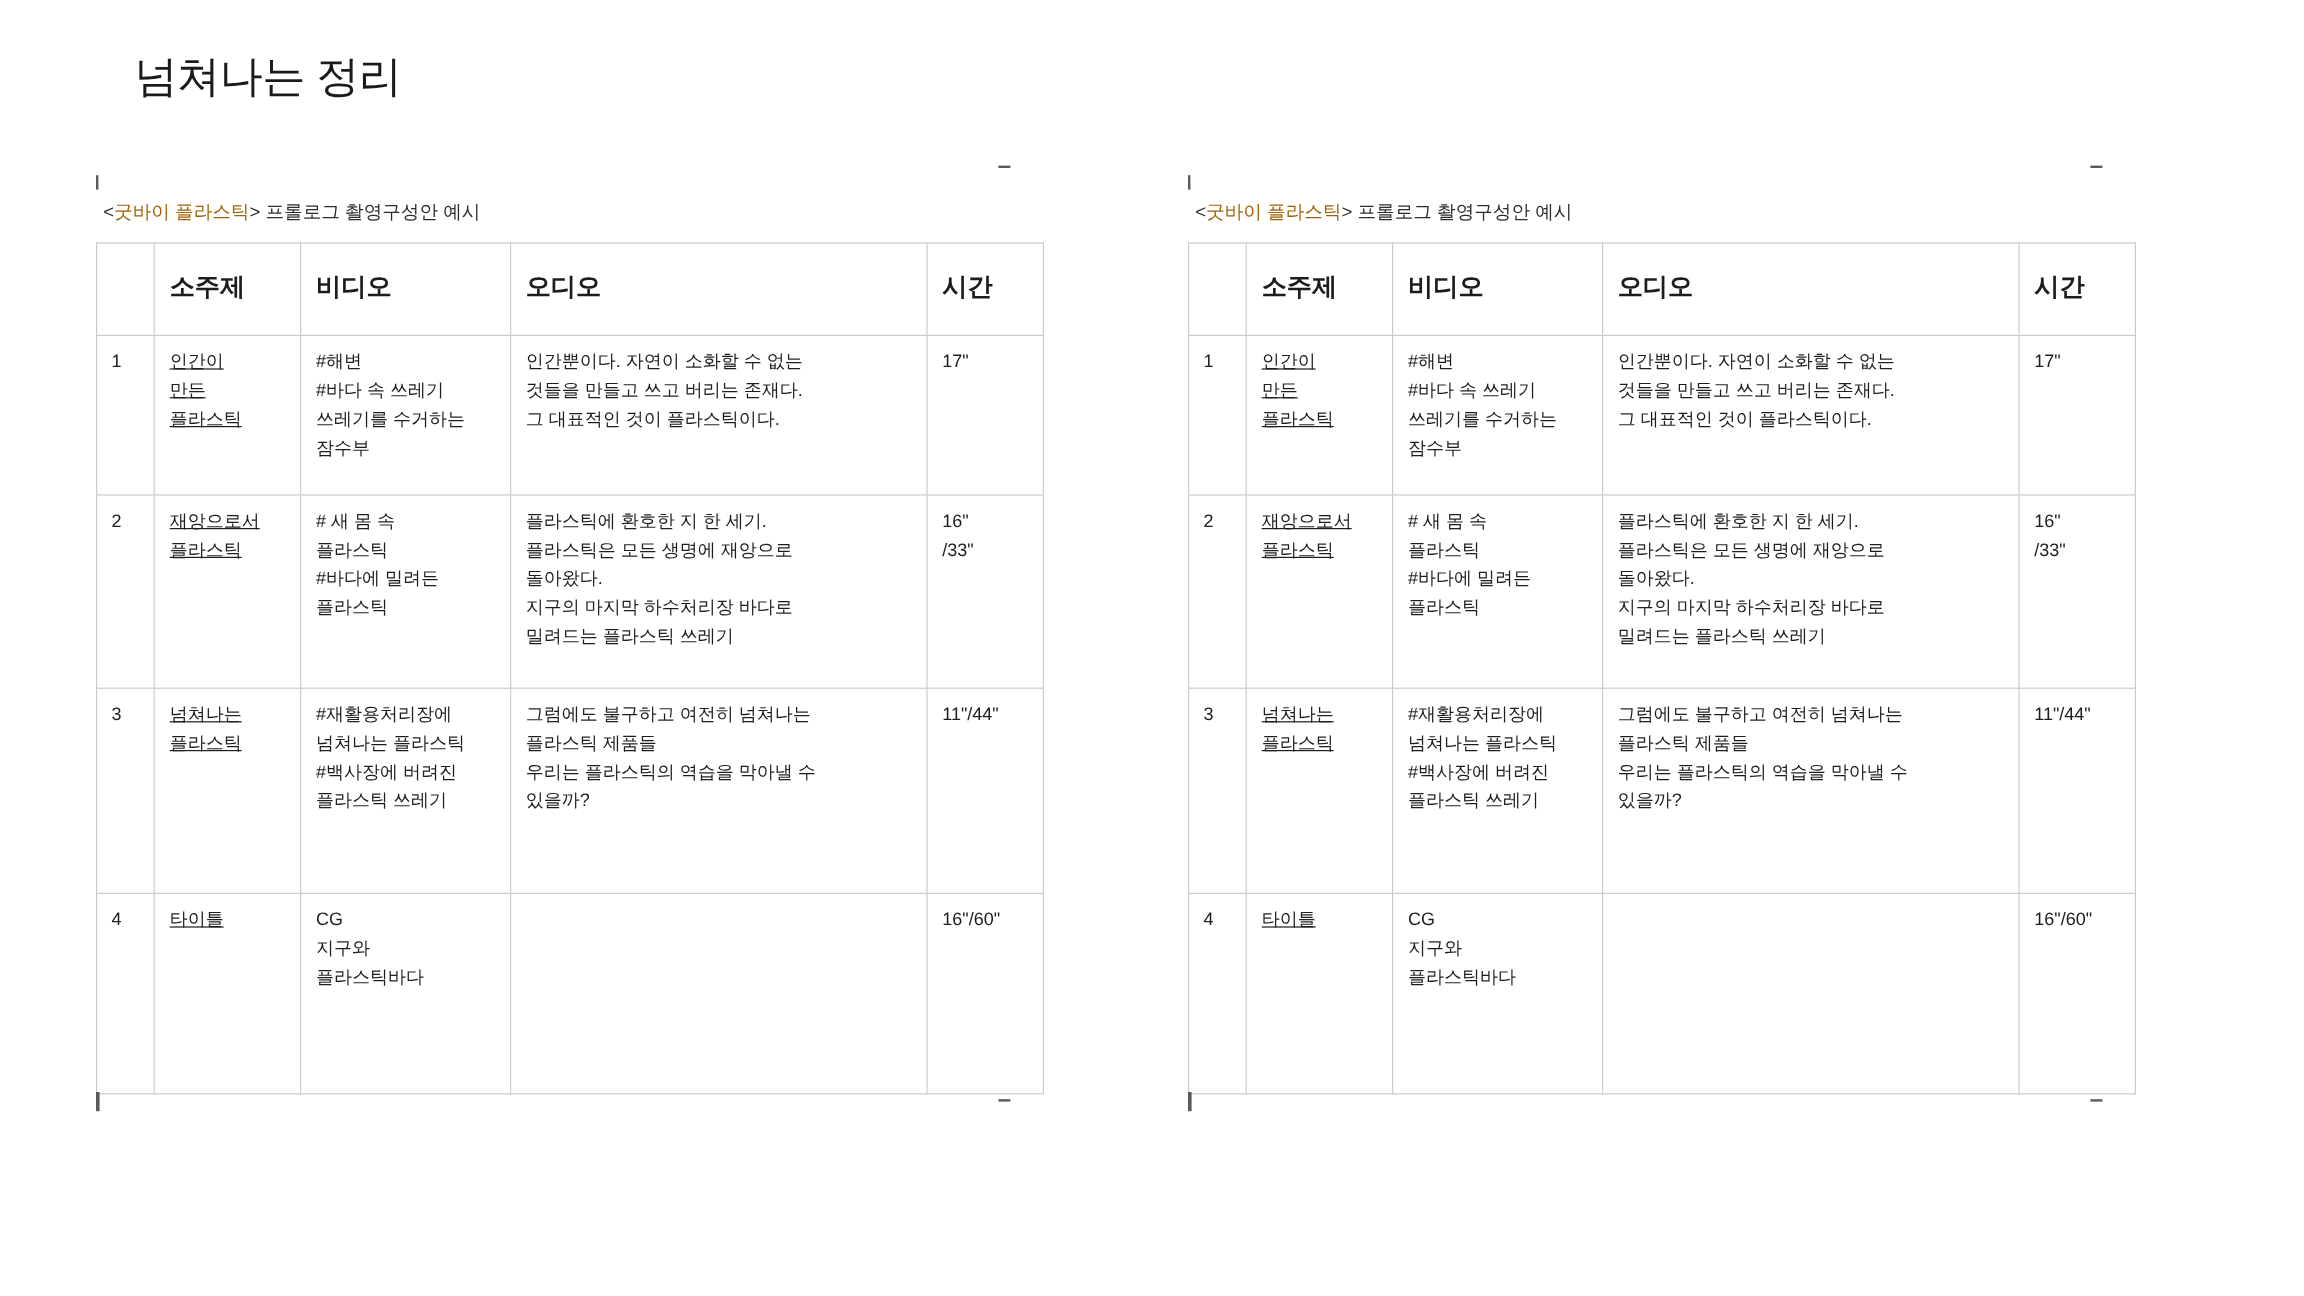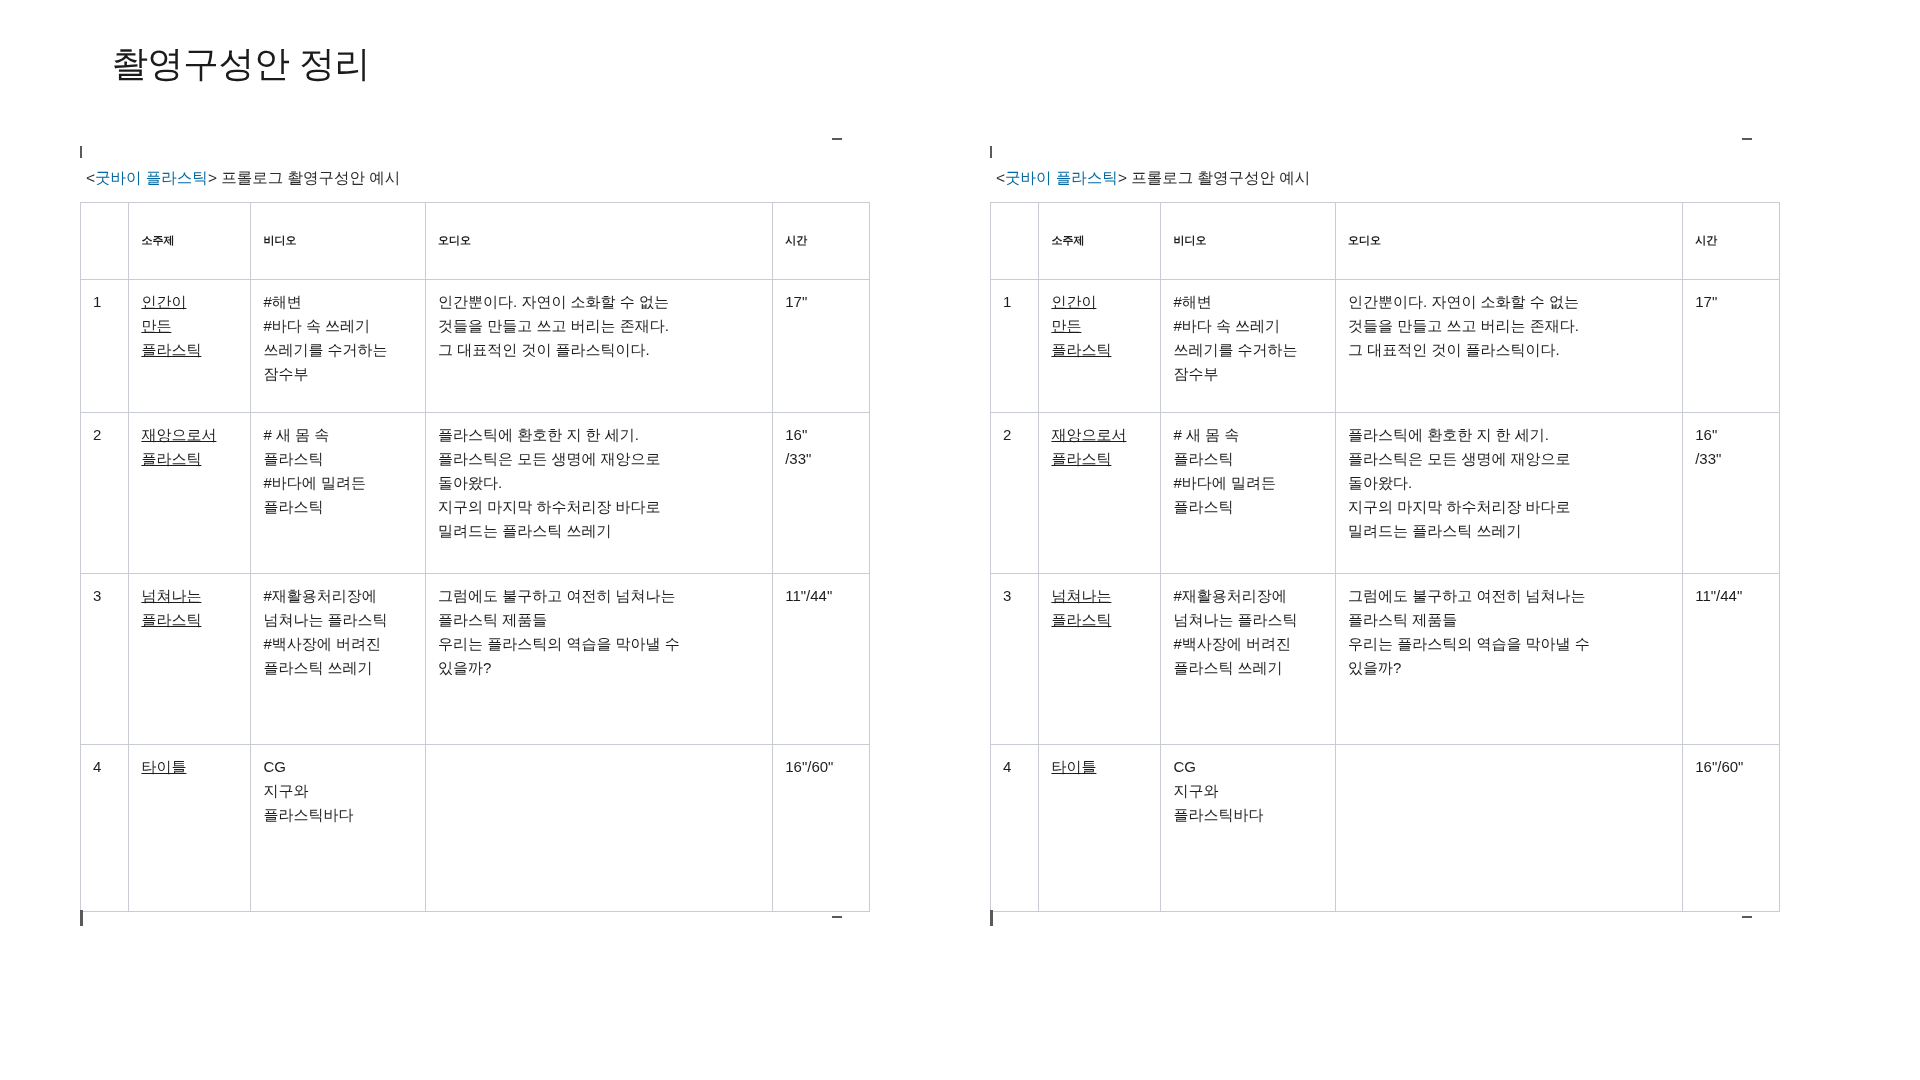--- a/index.html
+++ b/index.html
@@ -42,21 +42,21 @@
   .doc-right { left: 990px; }
 
   .doc-caption {
     font-size: 15.5px;
     line-height: 20px;
     color: #2b2b2b;
     margin: 0 0 14px 6px;
     white-space: nowrap;
   }
   .doc-caption .hl {
-    color: #0369a1;
+    color: #a16207;
   }
 
   
   .crop-mark {
     position: absolute;
     background: #5a5a5a;
   }
   .cm-tl { left: 0px;   top: -22px; width: 2px;  height: 12px; }
   .cm-tr { right: 28px; top: -30px; width: 10px; height: 2px;  }
   .cm-bl { left: 0px;   bottom: -14px; width: 3px; height: 16px; }
@@ -75,21 +75,21 @@
     color: #1d1d1d;
     font-size: 15px;
     line-height: 24px;
     font-weight: 400;
     text-align: left;
   }
   table.fx thead th {
     height: 54px;
     vertical-align: middle;
     font-weight: 700;
-    font-size: 11px;
+    font-size: 21px;
   }
   .col-no    { width: 46px;  }
   .col-sub   { width: 116px; }
   .col-video { width: 166px; }
   .col-audio { width: 330px; }
   .col-time  { width: 92px;  }
 
   td.c-no {
     text-align: center;
     vertical-align: middle;
@@ -112,21 +112,21 @@
   .row-3 td { height: 148px; }
   .row-4 td { height: 144px; }
 
   .cell-lines span { display: block; }
 </style>
 </head>
 <body>
 
 <div id="page">
 
-  <div class="slide-title">촬영구성안 정리</div>
+  <div class="slide-title">넘쳐나는 정리</div>
 
   <div class="doc doc-left">
     <div class="crop-mark cm-tl"></div>
     <div class="crop-mark cm-tr"></div>
     <div class="crop-mark cm-bl"></div>
     <div class="crop-mark cm-br"></div>
 
     <p class="doc-caption">
       <span>&lt;</span><span class="hl">굿바이 플라스틱</span><span>&gt; 프롤로그 촬영구성안 예시</span>
     </p>

